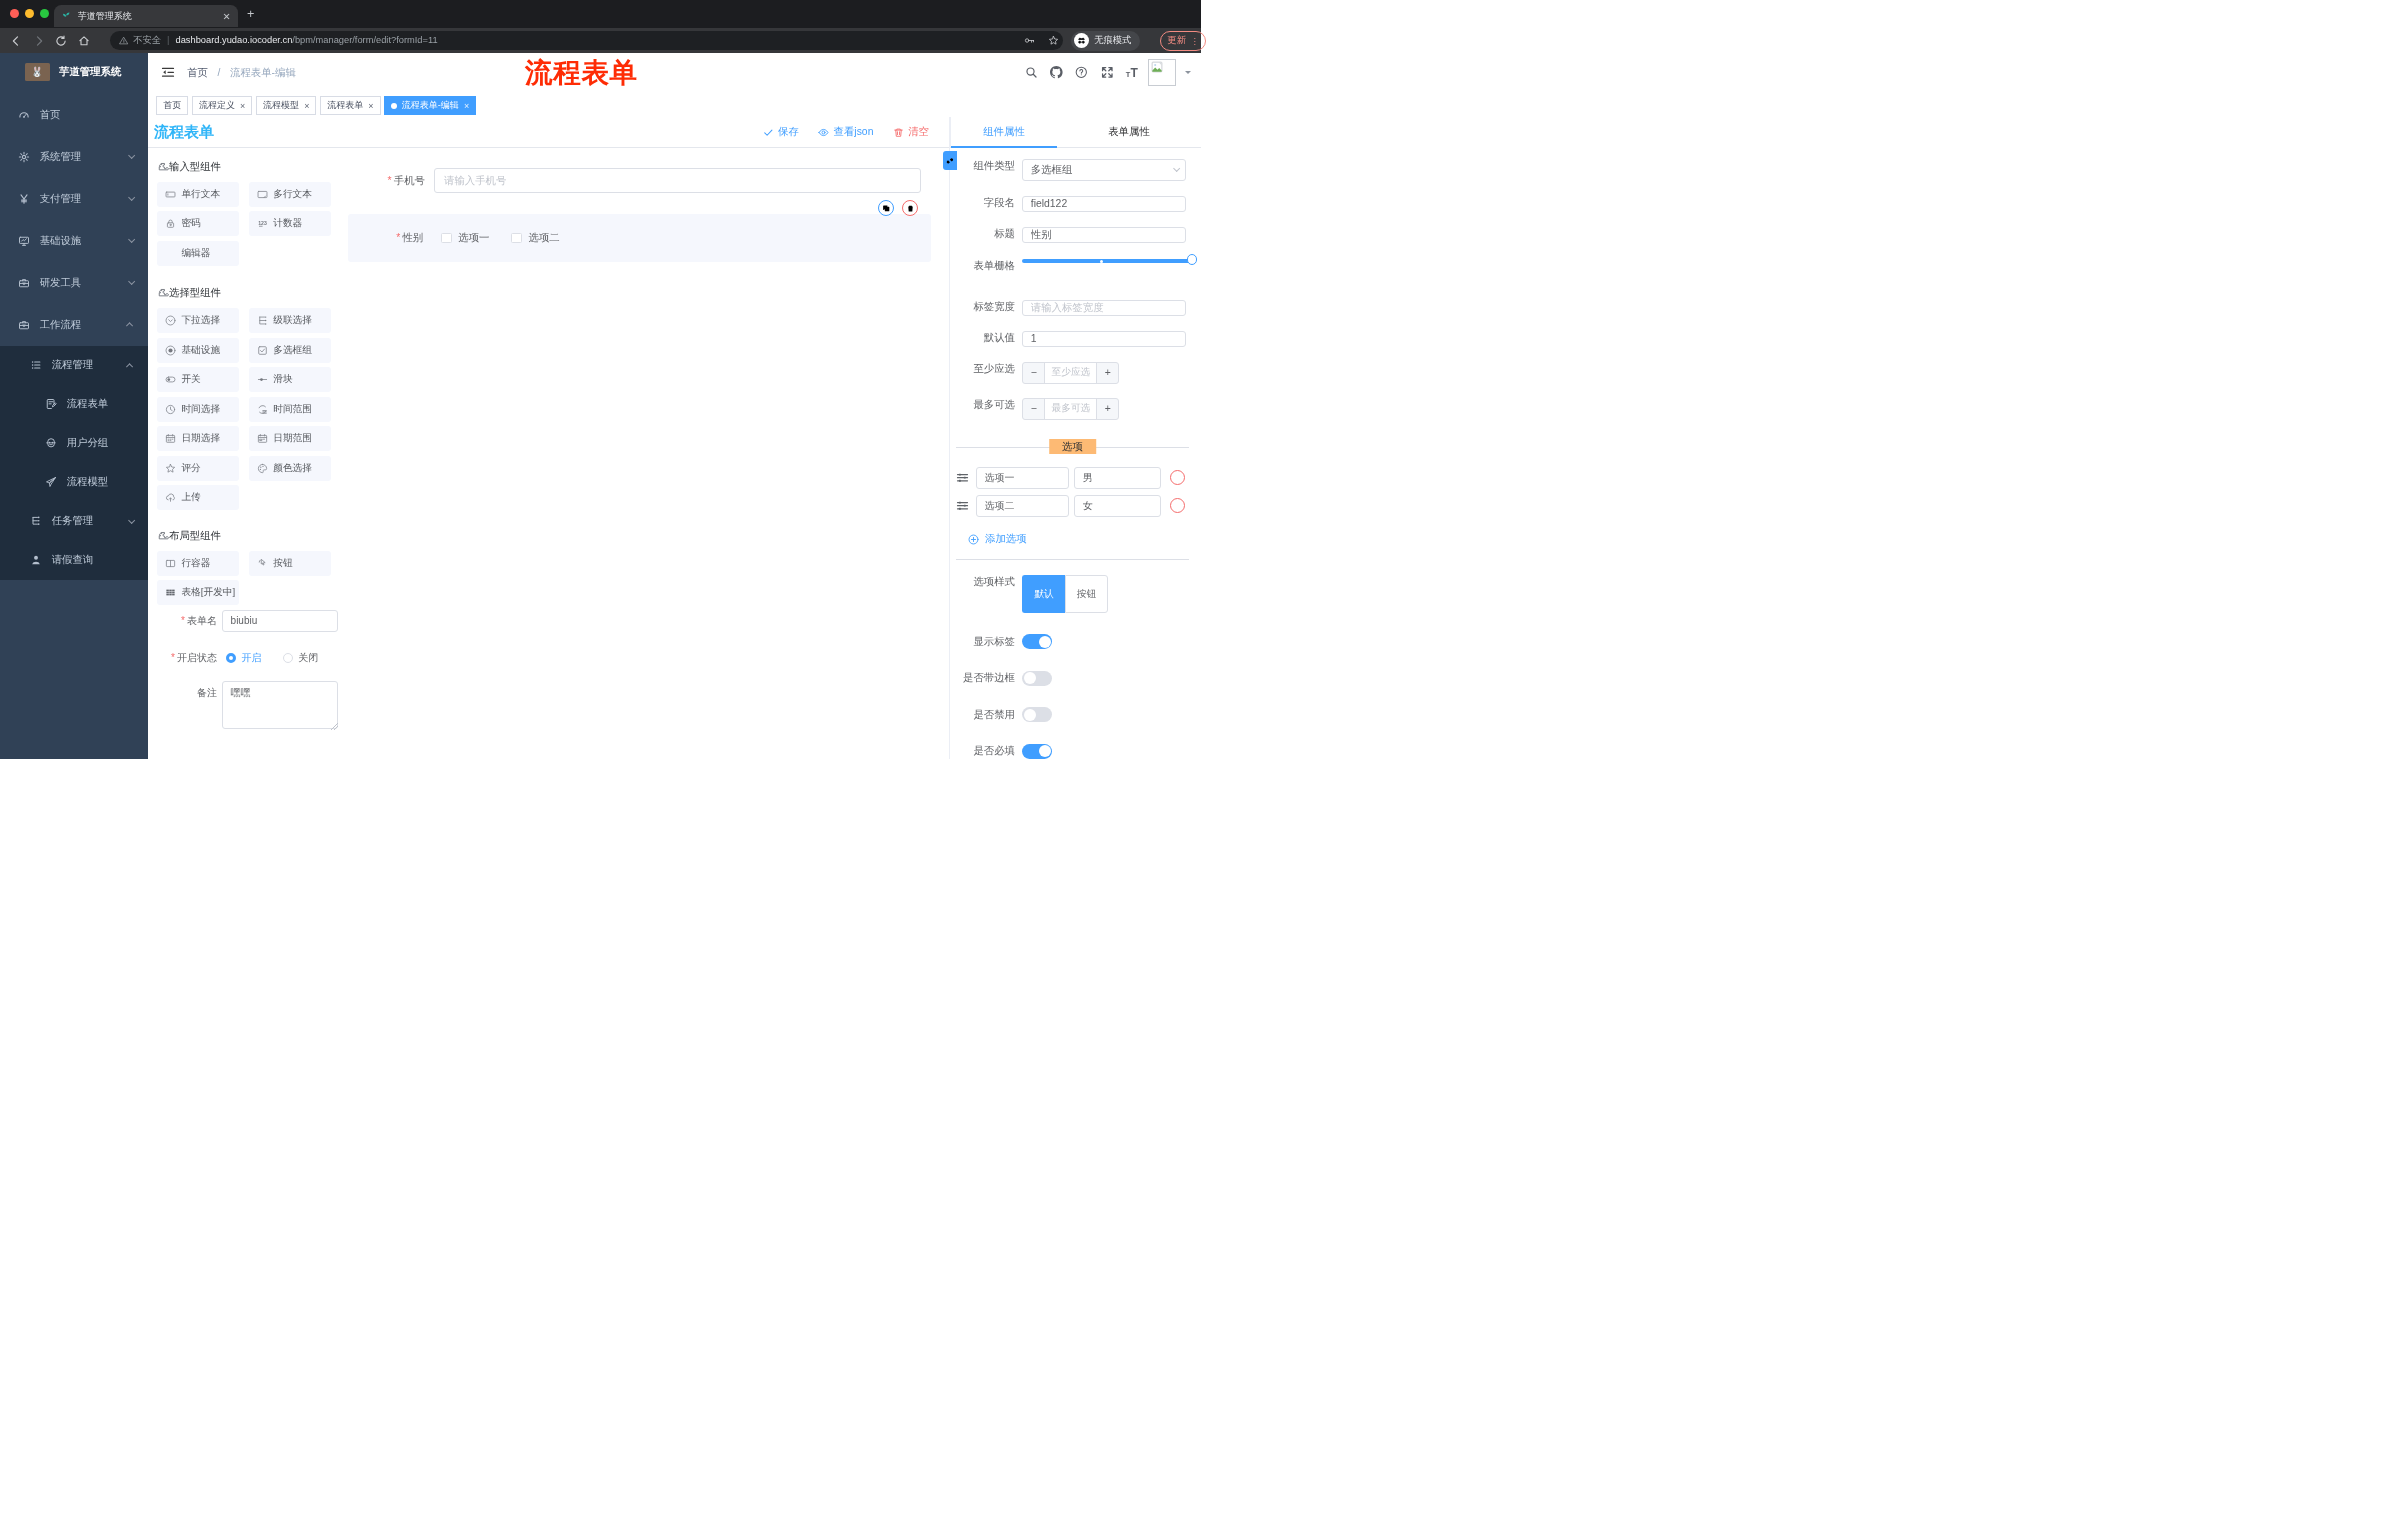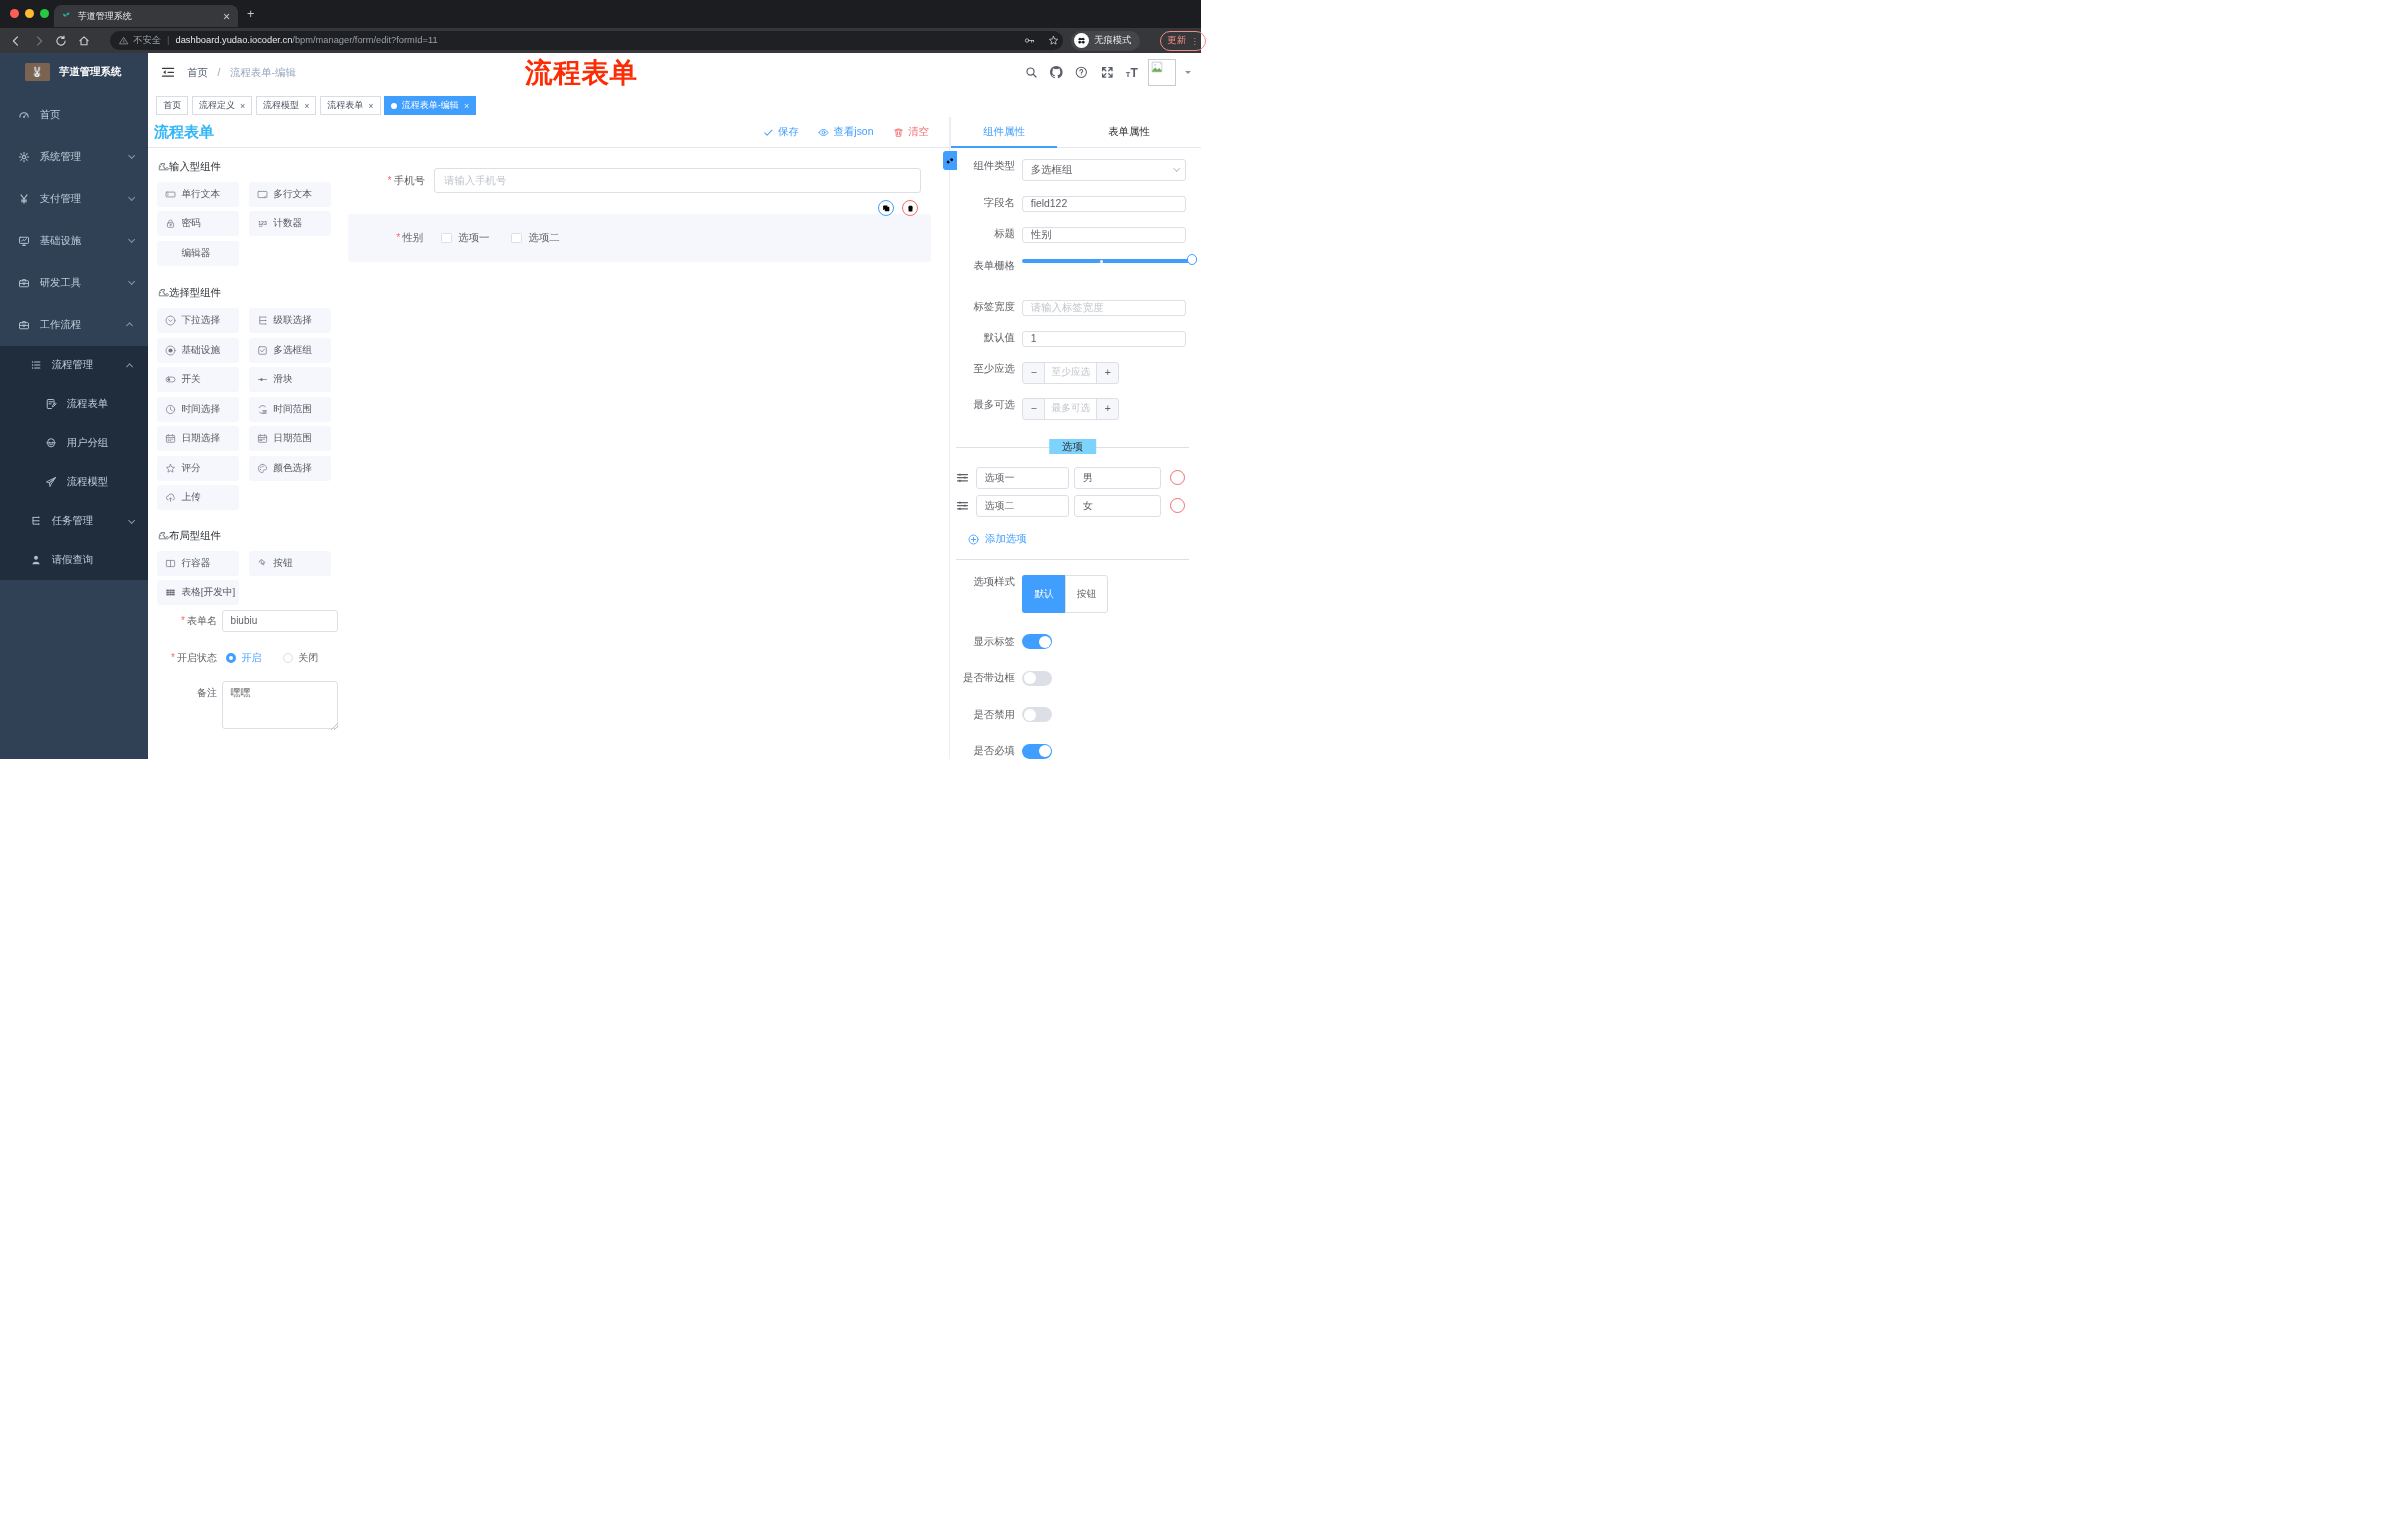--- a/index.html
+++ b/index.html
@@ -147,21 +147,21 @@
   .mb19 { margin-bottom:14px; } .mb26 { margin-bottom:19.3px; }
   #slider-row { height:21px; }
   #slider-track { position:relative; margin-left:7.4px; width:169px; height:4.5px; border-radius:2.2px; background:#409eff; cursor:pointer; }
   #slider-stop { position:absolute; left:46%; top:0.7px; width:3px; height:3px; border-radius:50%; background:#fff; }
   #slider-handle { position:absolute; right:-6px; top:-4.5px; width:10.4px; height:10.4px; border-radius:50%; background:#fff; border:1.5px solid #409eff; }
   .stepper { margin-left:7.4px; width:97px; height:22px; border:0.7px solid #dcdfe6; border-radius:3px; display:flex; overflow:hidden; background:#f5f7fa; }
   .st-btn { width:21px; display:flex; align-items:center; justify-content:center; color:#606266; font-size:10.4px; cursor:pointer; flex:none; }
   .st-mid { flex:1; background:#fff; border-left:0.7px solid #dcdfe6; border-right:0.7px solid #dcdfe6; display:flex; align-items:center; justify-content:center; font-size:9.7px; color:#c0c4cc; }
   .pdivider { position:relative; height:15px; margin:12px 12px 12.6px 6px; }
   .pdivider .line { position:absolute; left:0; right:0; top:7.4px; height:0.7px; background:#dcdfe6; }
-  .pdivider .dtext { position:absolute; left:50%; transform:translateX(-50%); top:0; background:#7dd3fc; padding:0 13.4px; font-size:10.4px; color:#303133; line-height:15px; font-weight:500; }
+  .pdivider .dtext { position:absolute; left:50%; transform:translateX(-50%); top:0; background:#fdba74; padding:0 13.4px; font-size:10.4px; color:#303133; line-height:15px; font-weight:500; }
   .pdivider.plain { height:0.7px; margin:0 12px 15.6px 6px; }
   .pdivider.plain .line { top:0; }
   .opt-row { display:flex; align-items:center; margin-left:5.2px; margin-bottom:6px; height:22px; }
   .opt-row.last { margin-bottom:15px; }
   .drag-ic { width:15px; height:13.4px; color:#5f6368; cursor:grab; flex:none; }
   .opt-in1 { margin-left:6px; width:93px; height:22px; border:0.7px solid #dcdfe6; border-radius:3px; padding:0 7.4px; font-size:10px; color:#606266; outline:none; }
   .opt-in2 { margin-left:5.2px; width:87px; height:22px; border:0.7px solid #dcdfe6; border-radius:3px; padding:0 7.4px; font-size:10px; color:#606266; outline:none; }
   .minus-circle { margin-left:9px; width:15px; height:15px; border-radius:50%; border:1.1px solid #f56c6c; color:#f56c6c; display:flex; align-items:center; justify-content:center; cursor:pointer; flex:none; }
   .minus-circle svg { width:7.4px; height:7.4px; stroke-width:1.8; }
   #add-option { display:flex; align-items:center; gap:6px; margin:12px 0 12px 18px; height:15px; color:#409eff; font-size:10.4px; cursor:pointer; }

